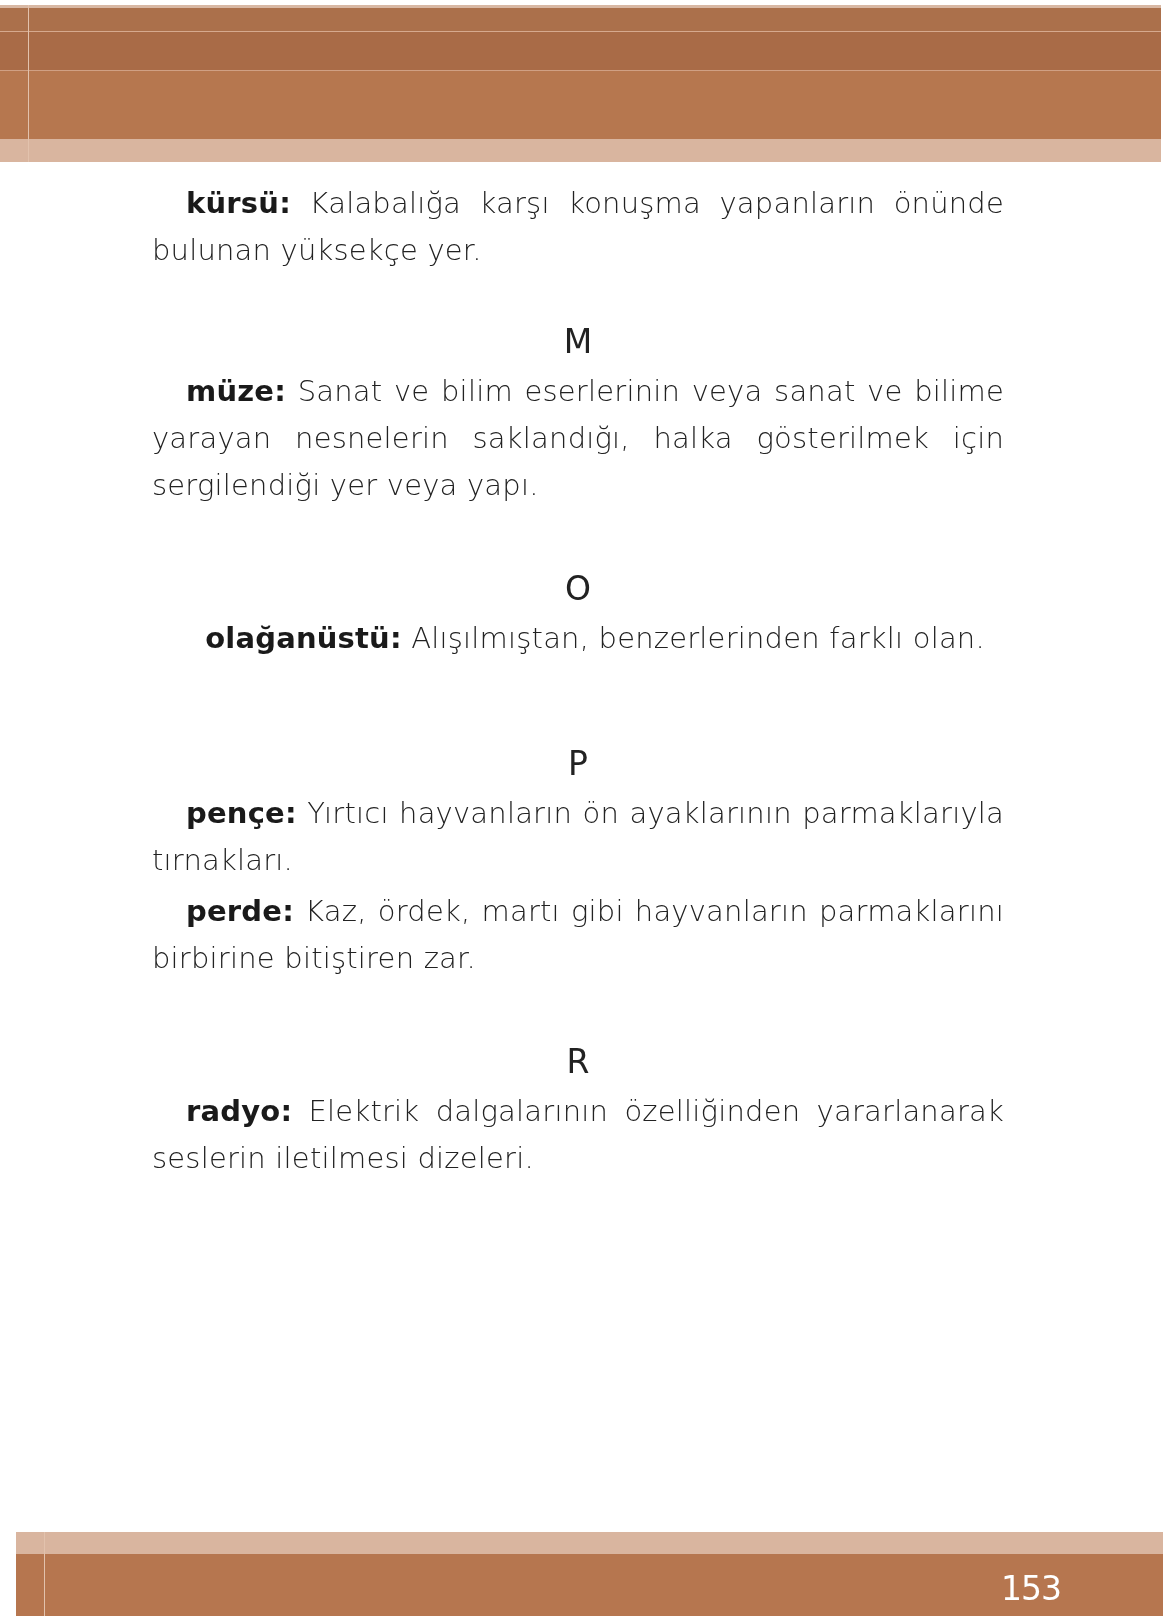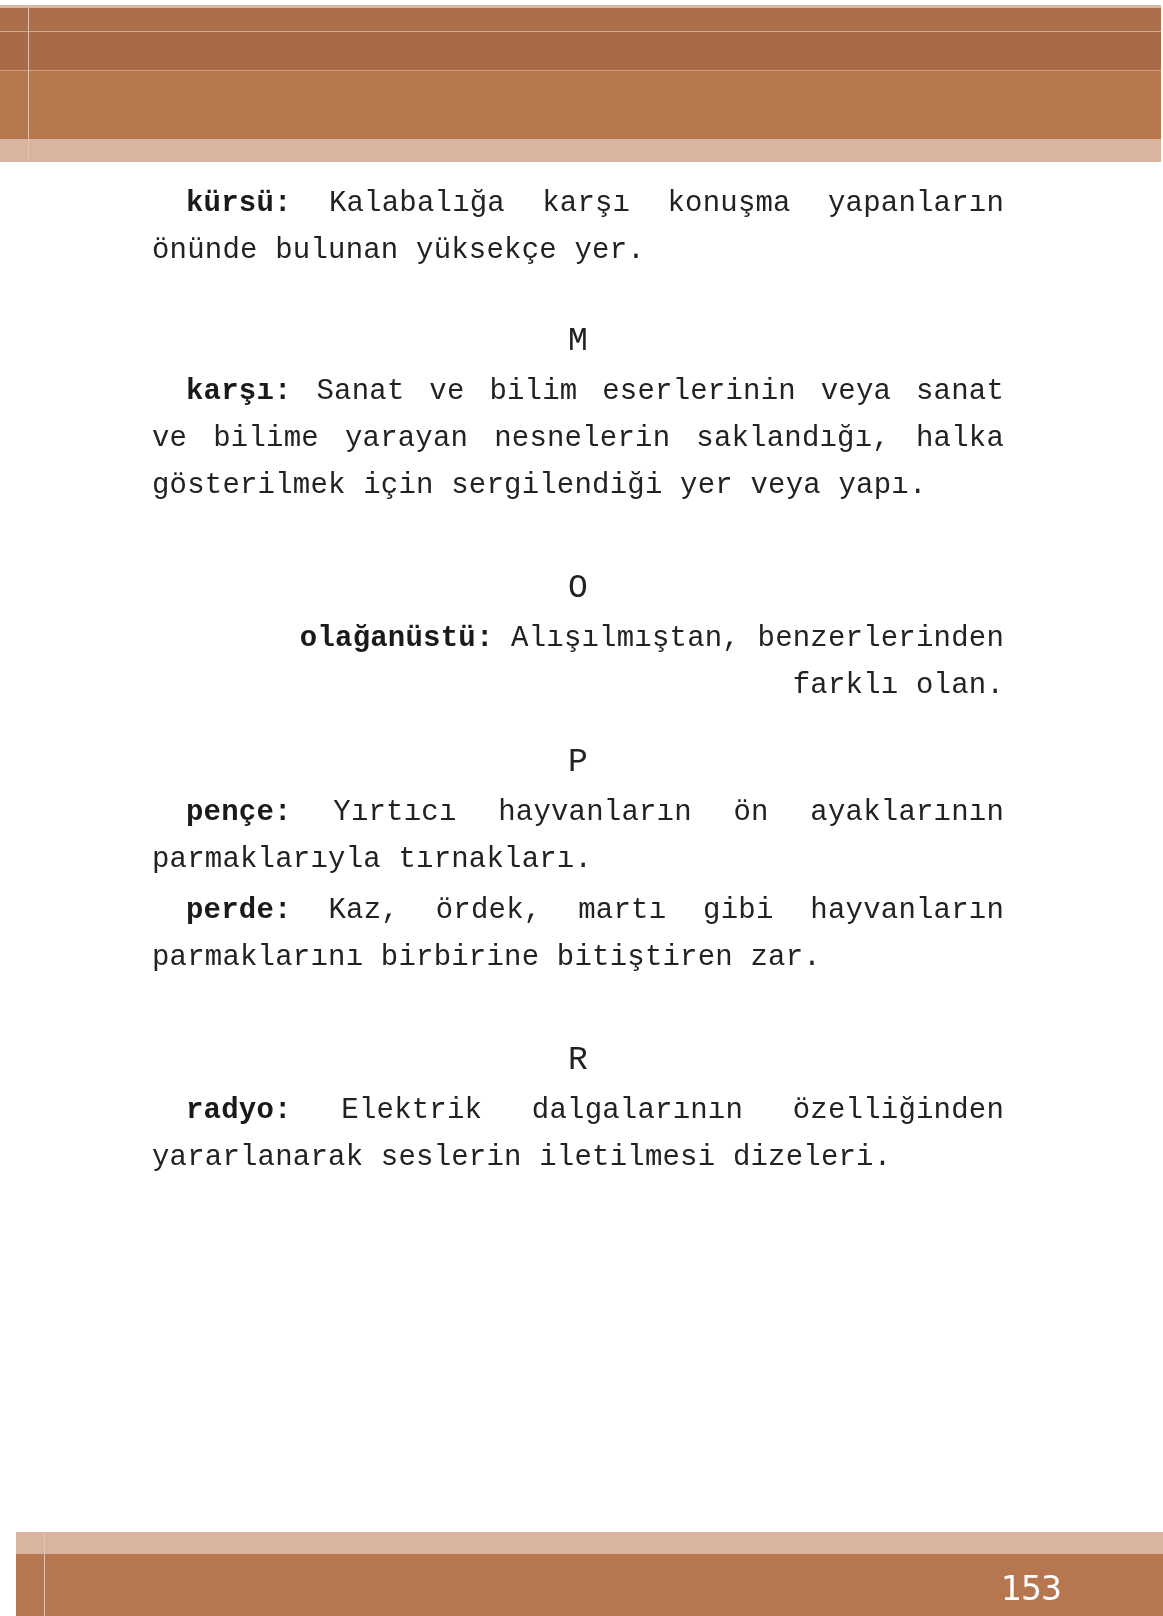--- a/index.html
+++ b/index.html
@@ -53,21 +53,20 @@
       letter-spacing: -1px;
       font-family: "DejaVu Sans", sans-serif;
     }
 
     
     .content {
       position: absolute;
       left: 152px;
       top: 180px;
       width: 852px;
-      font-family: Liberation Mono, monospace;
     }
     .entry {
       font-size: 29px;
       line-height: 47px;
       text-align: justify;
       text-indent: 34px;
       margin: 0;
       font-weight: 300;
       color: #222;
       letter-spacing: 0.2px;
@@ -102,26 +101,26 @@
 
 <div class="content">
 
   <p class="entry" style="margin-bottom:48px;">
     <span class="term">kürsü:</span>
     <span>Kalabalığa karşı konuşma yapanların önünde bulunan yüksekçe yer.</span>
   </p>
 
   <h2 class="letter-heading" style="margin-bottom:6px;">M</h2>
   <p class="entry" style="margin-bottom:60px;">
-    <span class="term">karşı:</span>
+    <span class="term">müze:</span>
     <span>Sanat ve bilim eserlerinin veya sanat ve bilime yarayan nesnelerin saklandığı, halka gösterilmek için sergilendiği yer veya yapı.</span>
   </p>
 
   <h2 class="letter-heading" style="margin-bottom:6px;">O</h2>
-  <p class="entry" style="margin-bottom:34px;text-align:right;">
+  <p class="entry" style="margin-bottom:82px;text-align:center;">
     <span class="term">olağanüstü:</span>
     <span>Alışılmıştan, benzerlerinden farklı olan.</span>
   </p>
 
   <h2 class="letter-heading" style="margin-bottom:6px;">P</h2>
   <p class="entry" style="margin-bottom:4px;">
     <span class="term">pençe:</span>
     <span>Yırtıcı hayvanların ön ayaklarının parmaklarıyla tırnakları.</span>
   </p>
   <p class="entry" style="margin-bottom:60px;">

